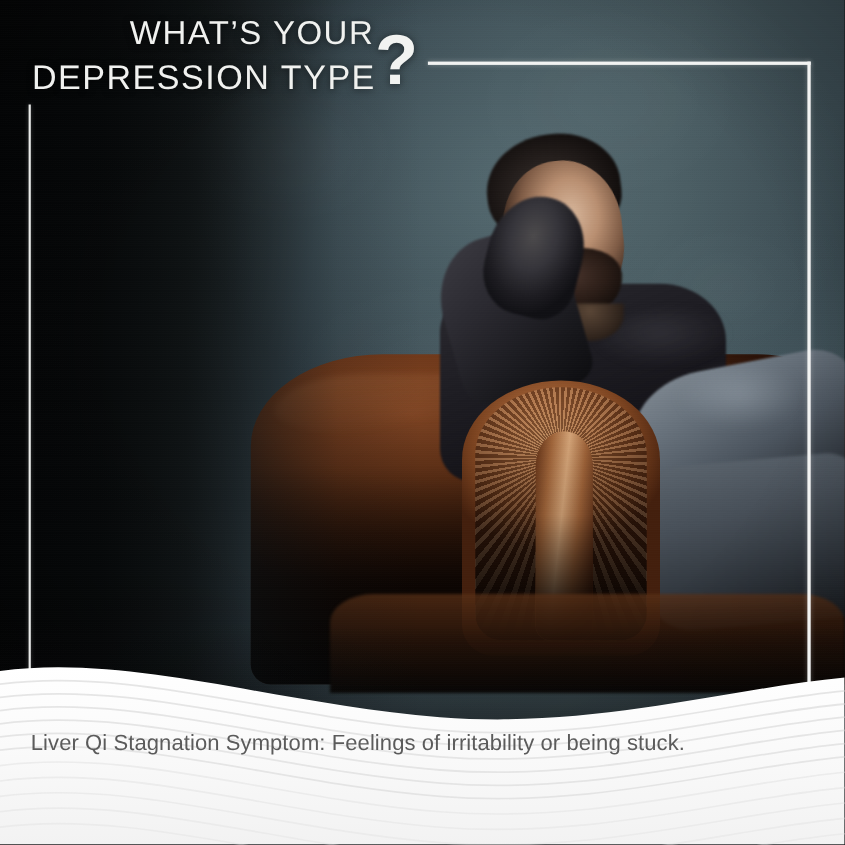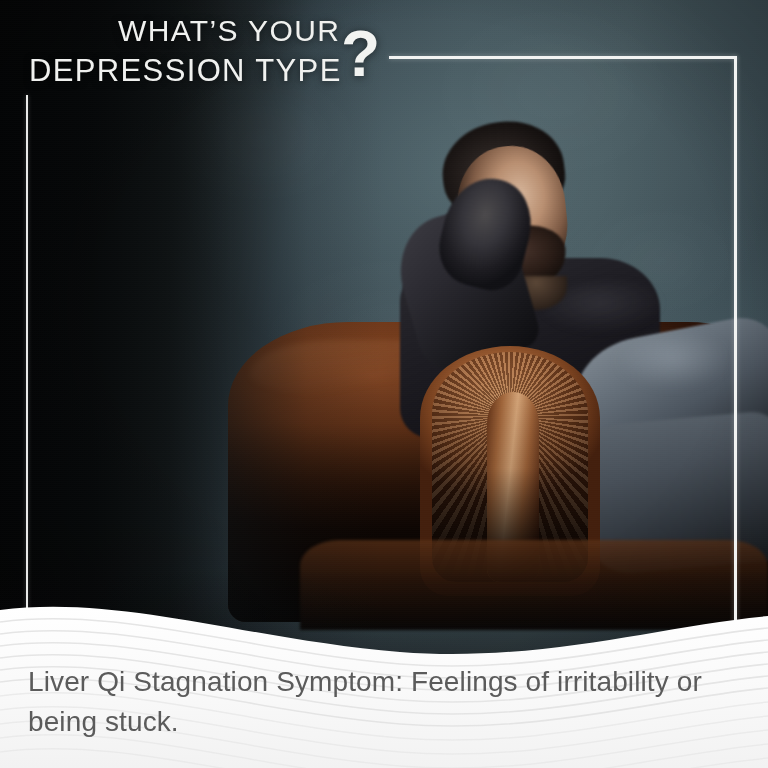--- a/index.html
+++ b/index.html
@@ -341,21 +341,21 @@
     position: absolute;
     inset: 0;
     display: block;
   }
   .caption {
     position: absolute;
     left: 28px;
     top: 662px;
     width: 690px;
     color: #5b5b5b;
-    font-size: 28px;
+    font-size: 20px;
     line-height: 1.44;
     font-weight: 400;
     font-family: "Liberation Sans", sans-serif;
     letter-spacing: 0.004em;
   }
 </style>
 </head>
 <body>
 
 <div id="poster">

